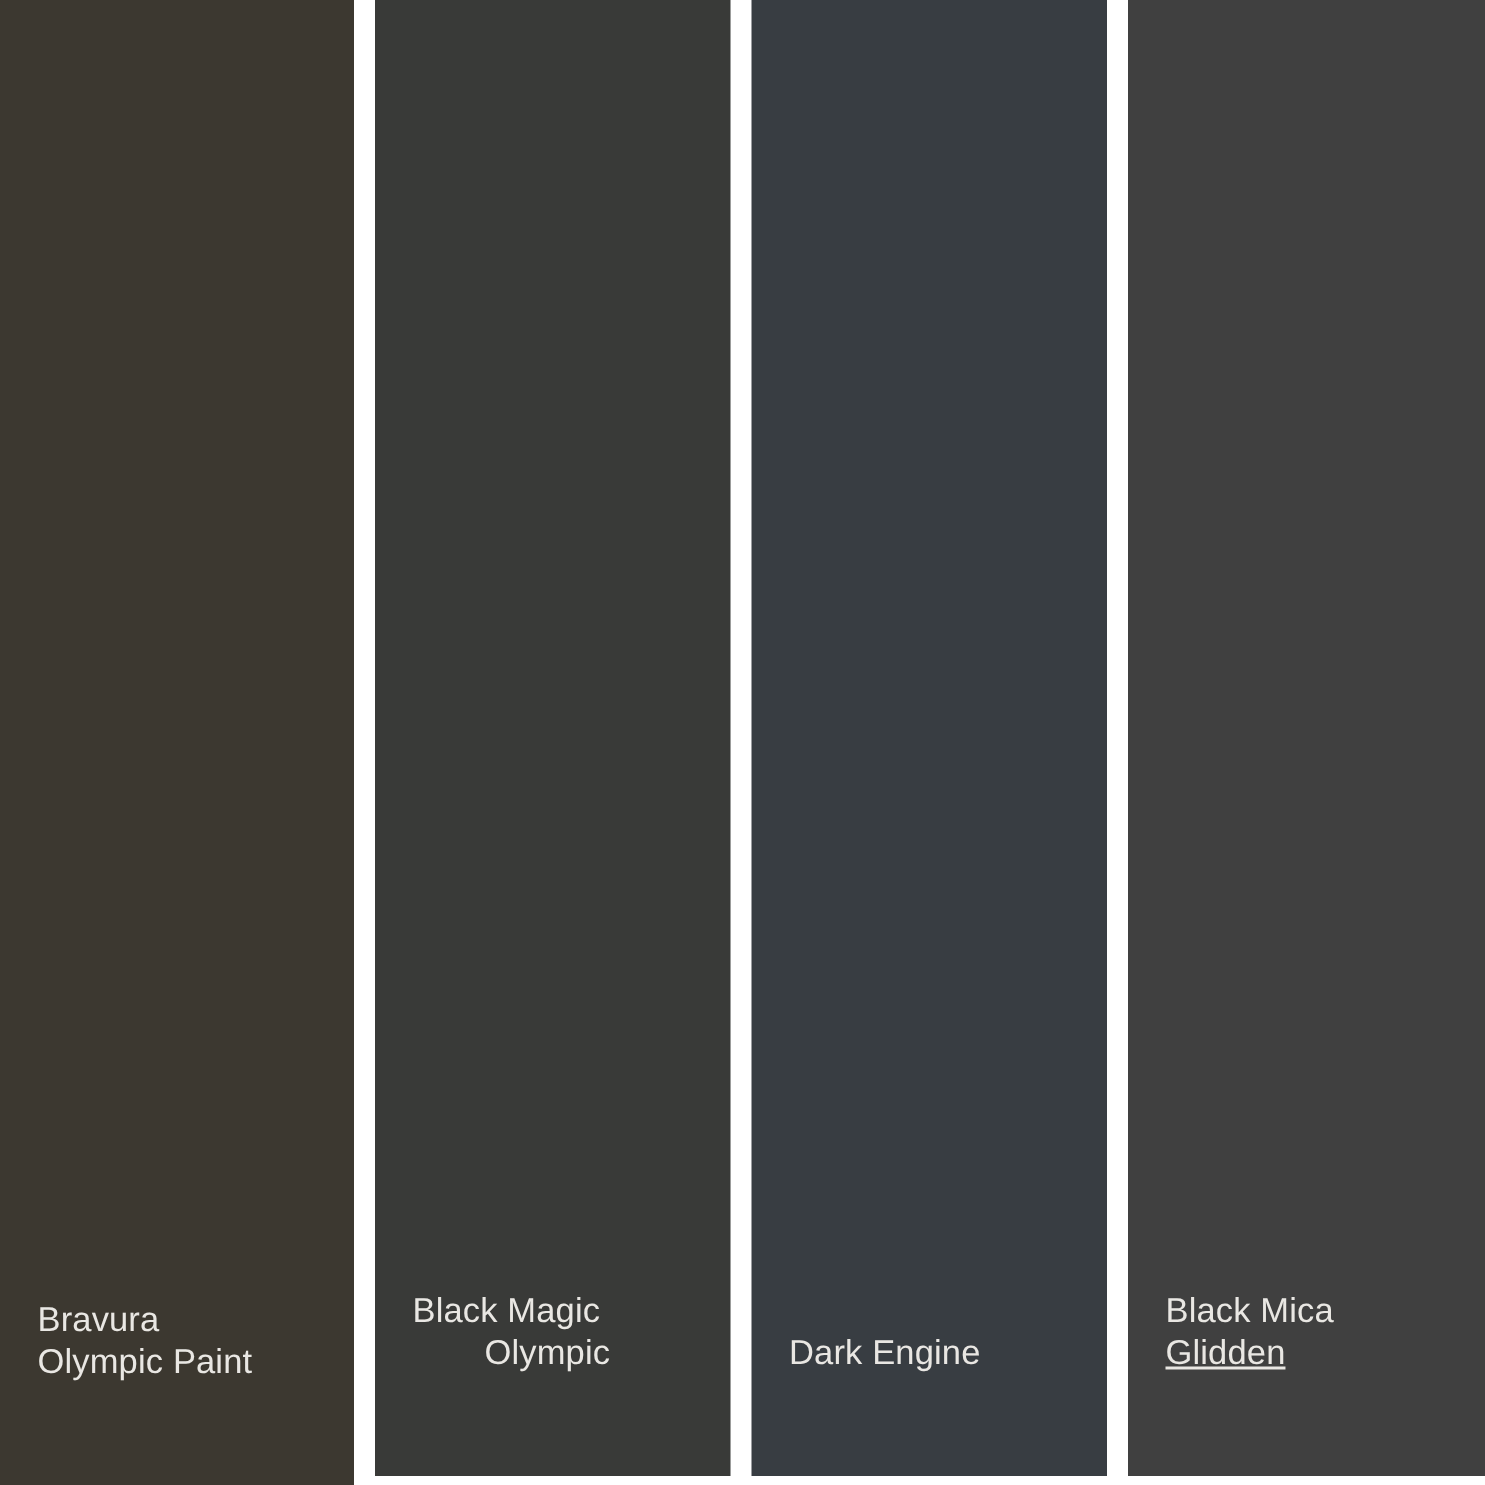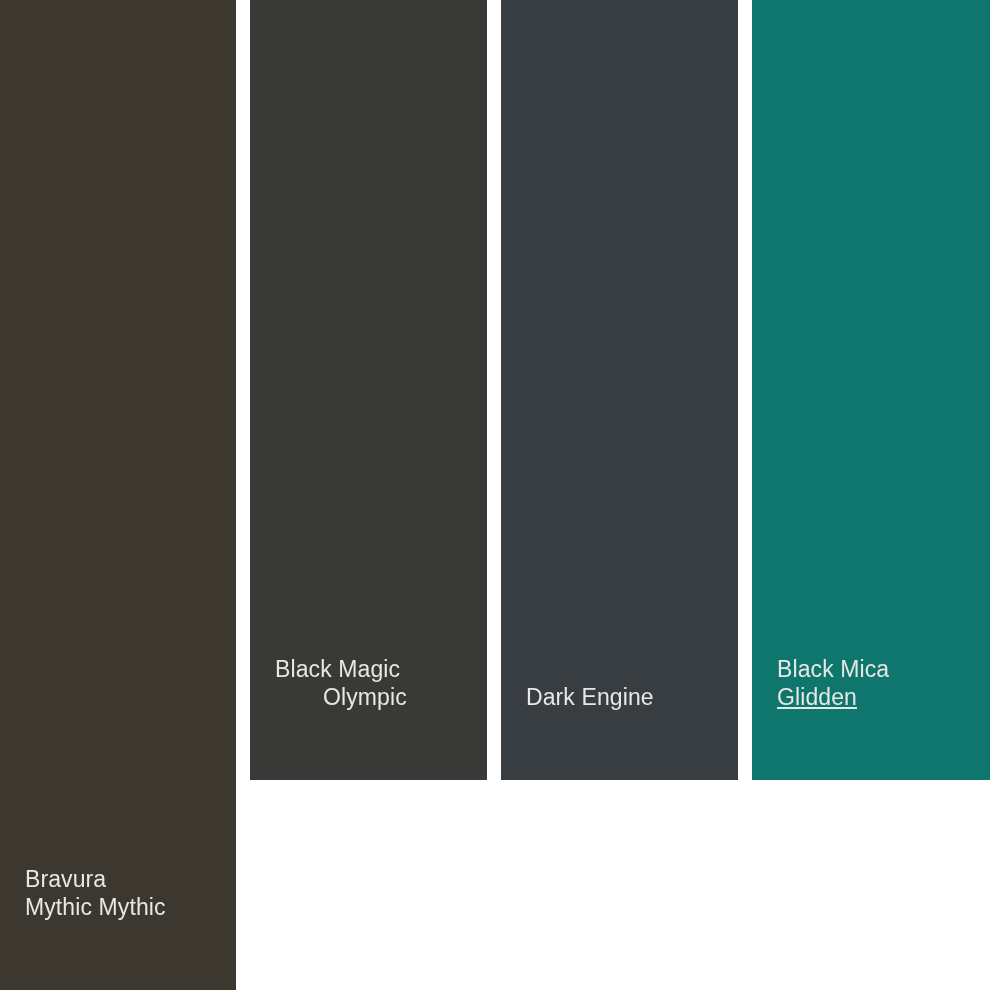--- a/index.html
+++ b/index.html
@@ -29,21 +29,21 @@
     box-sizing: border-box;
     overflow: hidden;
   }
 
   
   .swatch.full-bleed {
     height: 990px;
   }
   
   .swatch.inset-bottom {
-    height: 780px;
+    height: 984px;
   }
 
   .gap {
     width: 14px;
     height: 990px;
     background: #ffffff;
     flex: 0 0 14px;
   }
 
   .swatch-caption {
@@ -64,21 +64,21 @@
   }
 </style>
 </head>
 <body style="background: rgb(255, 255, 255);">
 
 <div id="palette">
 
   <div class="swatch full-bleed" style="width: 236px; background: rgb(60, 56, 48);">
     <div class="swatch-caption">
       <span class="caption-line" style="color: rgb(233, 231, 227);">Bravura</span>
-      <span class="caption-line" style="color: rgb(233, 231, 227);">Mythic Mythic</span>
+      <span class="caption-line" style="color: rgb(233, 231, 227);">Olympic Paint</span>
     </div>
   </div>
 
   <div class="gap" style="background: rgb(255, 255, 255);"></div>
 
   <div class="swatch inset-bottom" style="width: 237px; background: rgb(57, 58, 56);">
     <div class="swatch-caption">
       <span class="caption-line" style="color: rgb(233, 231, 227);">Black Magic</span>
       <span class="caption-line" style="color: rgb(233, 231, 227); margin-left: 48px;">Olympic</span>
     </div>
@@ -87,20 +87,20 @@
   <div class="gap" style="background: rgb(255, 255, 255);"></div>
 
   <div class="swatch inset-bottom" style="width: 237px; background: rgb(56, 61, 66);">
     <div class="swatch-caption">
       <span class="caption-line" style="color: rgb(233, 231, 227);">Dark Engine</span>
     </div>
   </div>
 
   <div class="gap" style="background: rgb(255, 255, 255);"></div>
 
-  <div class="swatch inset-bottom" style="width: 238px; background: #0f766e;">
+  <div class="swatch inset-bottom" style="width: 238px; background: #404040;">
     <div class="swatch-caption">
       <span class="caption-line" style="color: rgb(233, 231, 227);">Black Mica</span>
       <span class="caption-line" style="color: rgb(233, 231, 227); text-decoration: underline;">Glidden</span>
     </div>
   </div>
 
 </div>
 
 </body></html>

